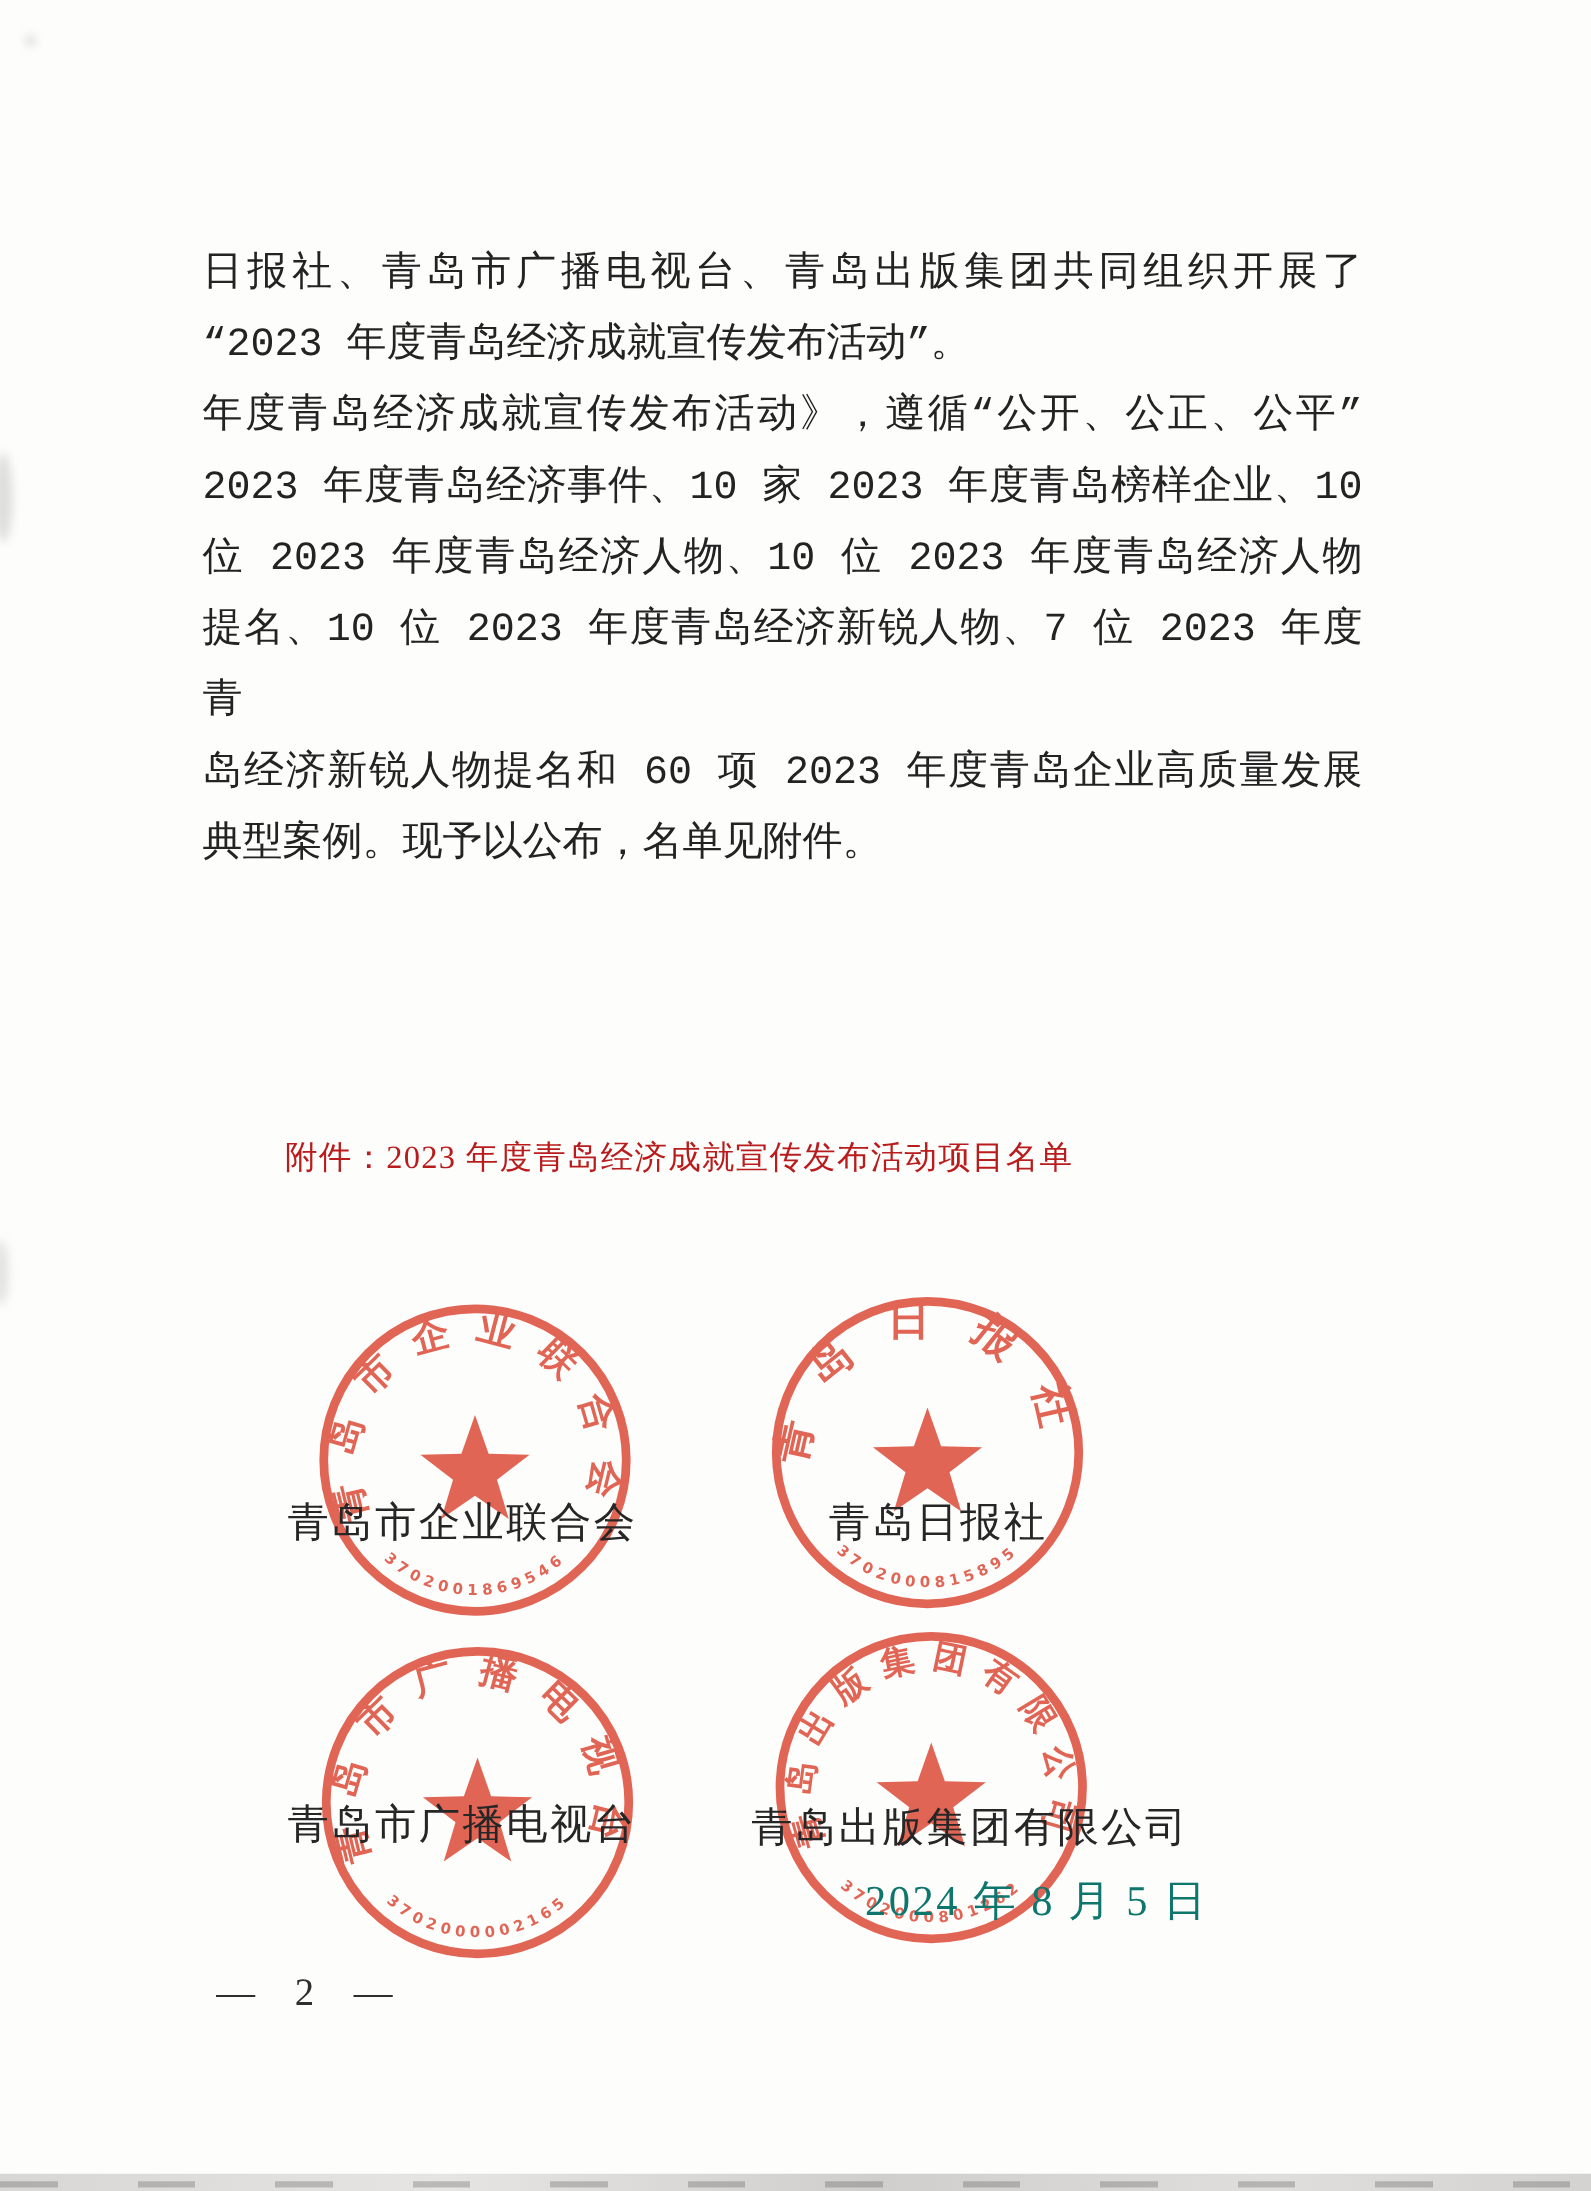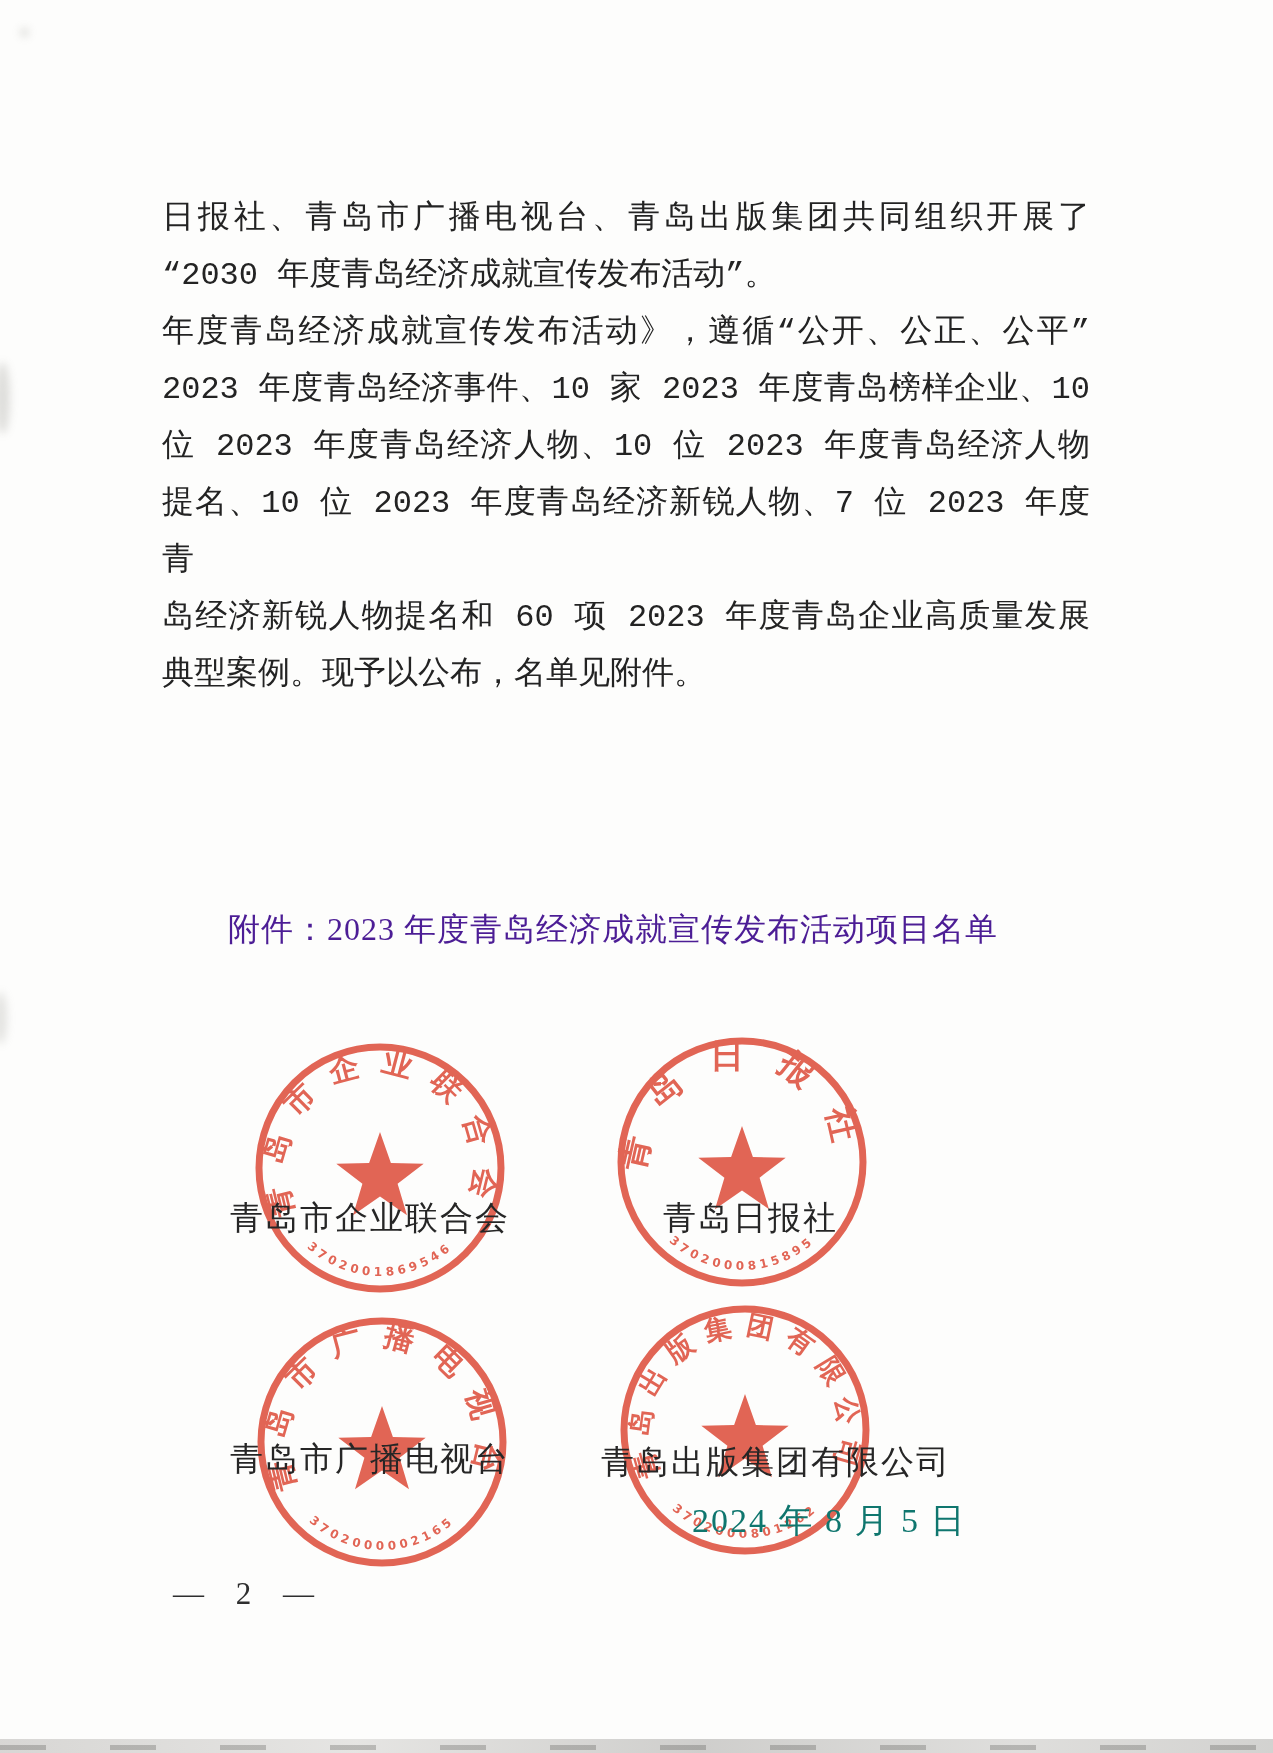--- a/index.html
+++ b/index.html
@@ -17,21 +17,21 @@
   .body-text {
     position:absolute; left:162px; top:190px; width:928px;
     font-size:32px; line-height:57px; color:#232323;font-family:Liberation Mono, monospace;
   }
   .doc-line { width:100%; white-space:nowrap; }
   .doc-line.fill { white-space:normal; text-align:justify; text-align-last:justify; }
   .doc-line.indent { text-indent:68px; }
 
   .attachment-line {
     position:absolute; left:228px; top:908px;
-    font-size:32px; color:#4c1d95; letter-spacing:1px;
+    font-size:26px; color:#b91c1c; letter-spacing:1px;
   }
 
   
   .seal { position:absolute; width:260px; height:260px; opacity:0.87; z-index:1; }
   .seal-ring  { fill:none; stroke:#de4f3d; stroke-width:7px; }
   .seal-star  { fill:#de4f3d; }
   .seal-name  { fill:#de4f3d; font-family:"Liberation Serif","DejaVu Serif",serif; font-weight:bold; }
   .seal-serial{ fill:#de4f3d; font-family:"DejaVu Sans","Liberation Sans",sans-serif; font-size:12px; letter-spacing:4px; font-weight:bold; }
   .name-8  { font-size:30px; letter-spacing:19px; }
   .name-5  { font-size:34px; letter-spacing:30px; }
@@ -78,21 +78,21 @@
   .smudge-b { left:-6px; top:992px;  width:13px; height:52px; opacity:.25; }
   .smudge-c { left:20px; top:28px;   width:9px;  height:9px;  opacity:.30; }
 </style>
 </head>
 <body>
 
 <div class="page">
 
   <div class="body-text">
     <div class="doc-line fill">日报社、青岛市广播电视台、青岛出版集团共同组织开展了</div>
-    <div class="doc-line">“2030 年度青岛经济成就宣传发布活动”。</div>
+    <div class="doc-line">“2023 年度青岛经济成就宣传发布活动”。</div>
     <div class="doc-line fill">年度青岛经济成就宣传发布活动》，遵循“公开、公正、公平”</div>
     <div class="doc-line fill">2023 年度青岛经济事件、10 家 2023 年度青岛榜样企业、10</div>
     <div class="doc-line fill">位 2023 年度青岛经济人物、10 位 2023 年度青岛经济人物</div>
     <div class="doc-line fill">提名、10 位 2023 年度青岛经济新锐人物、7 位 2023 年度青</div>
     <div class="doc-line fill">岛经济新锐人物提名和 60 项 2023 年度青岛企业高质量发展</div>
     <div class="doc-line">典型案例。现予以公布，名单见附件。</div>
   </div>
 
   <div class="attachment-line">附件：2023 年度青岛经济成就宣传发布活动项目名单</div>
 

